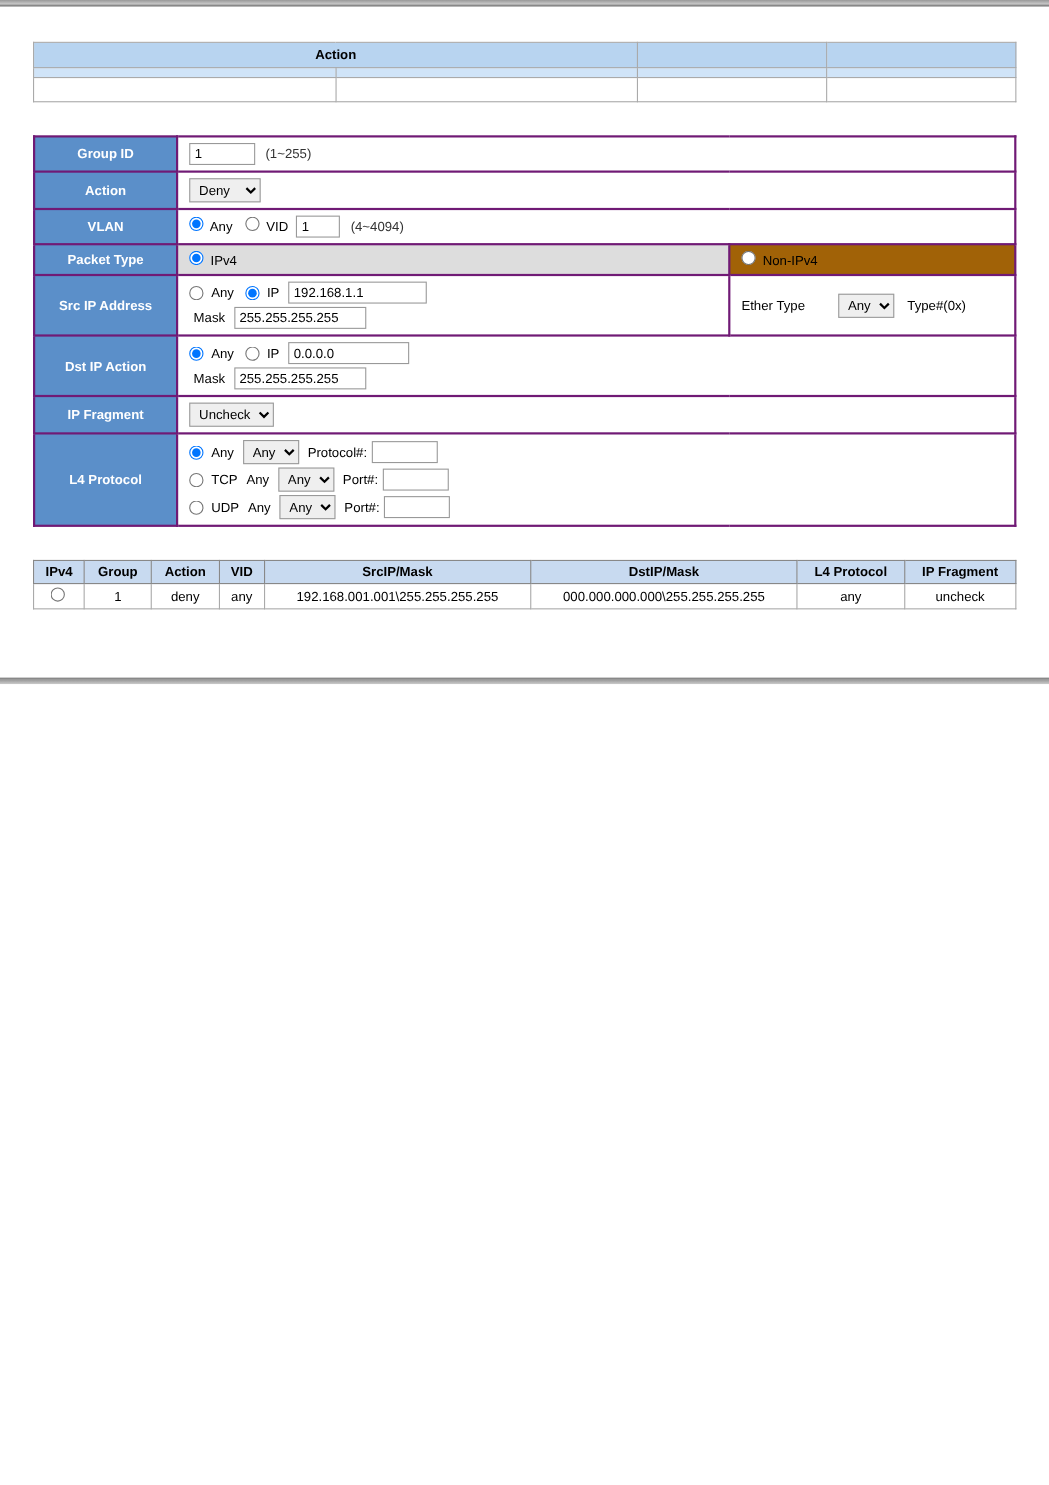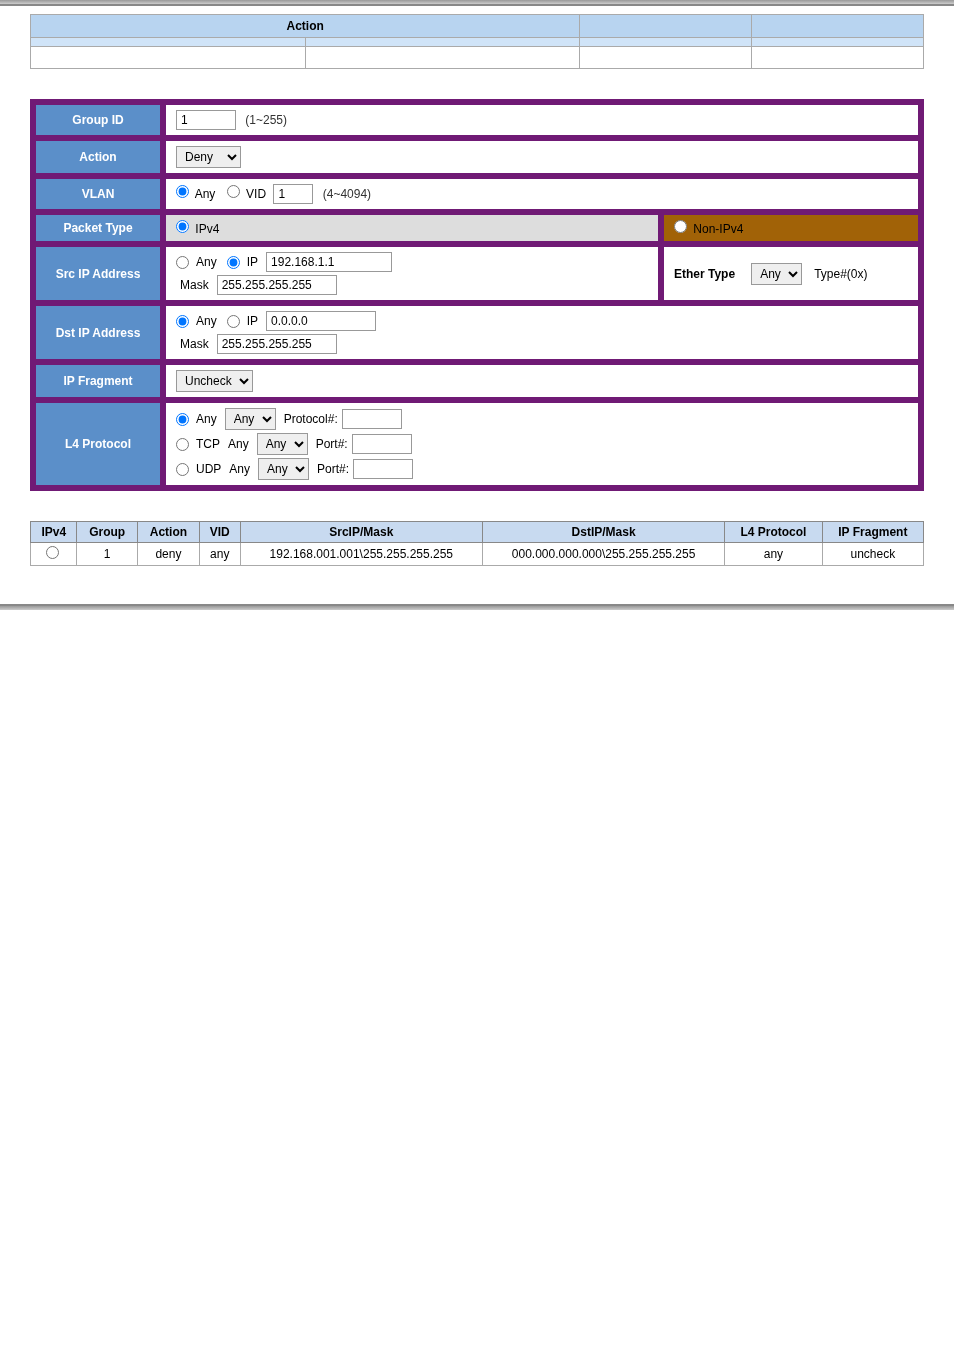--- a/index.html
+++ b/index.html
@@ -10,21 +10,21 @@
       color: #000;
     }
 
     .top-bar {
       height: 6px;
       background: linear-gradient(to bottom, #999, #ccc);
       border-bottom: 2px solid #888;
     }
 
     .page-wrap {
-      padding: 8px 30px;
+      padding: 32px 30px;
     }
 
     
     .summary-table {
       width: 100%;
       border-collapse: collapse;
       margin-bottom: 30px;
     }
     .summary-table td, .summary-table th {
       border: 1px solid #aaa;
@@ -44,21 +44,21 @@
       height: 22px;
     }
 
     
     .form-section {
       width: 100%;
       border-collapse: collapse;
       margin-bottom: 30px;
     }
     .form-section td {
-      border: 6px solid #701a75;
+      border: 2px solid #701a75;
       padding: 5px 10px;
       vertical-align: middle;
     }
     .form-section .label-cell {
       background: #5b8fc9;
       color: #fff;
       font-weight: bold;
       width: 130px;
       text-align: center;
       white-space: nowrap;
@@ -223,31 +223,31 @@
               <input type="text" style="width: 126px; margin-left: 4px;" value="192.168.1.1">
             </div>
             <div class="src-ip-row" style="padding-left:4px;">
               <span style="margin-right:4px;">Mask</span>
               <input type="text" style="width: 120px;" value="255.255.255.255">
             </div>
           </div>
         </td>
         <td class="value-cell ether-type-cell">
           <div class="ether-row">
-            <span style="font-weight:bold; margin-right:10px;">Ether Type</span>
+            <span style="font-weight:normal; margin-right:24px;">Ether Type</span>
             <select>
               <option>Any</option>
             </select>
             <span style="margin-left:6px;">Type#(0x)</span>
           </div>
         </td>
       </tr>
 
       <tr>
-        <td class="label-cell">Dst IP Address</td>
+        <td class="label-cell">Dst IP Action</td>
         <td class="value-cell" colspan="2">
           <div class="src-ip-block">
             <div class="src-ip-row">
               <input type="radio" name="dst_ip_type" checked="" style="">
               <span>Any</span>
               <input type="radio" name="dst_ip_type" style="margin-left: 6px;">
               <span>IP</span>
               <input type="text" style="width: 110px; margin-left: 4px;" value="0.0.0.0">
             </div>
             <div class="src-ip-row" style="padding-left:4px;">

